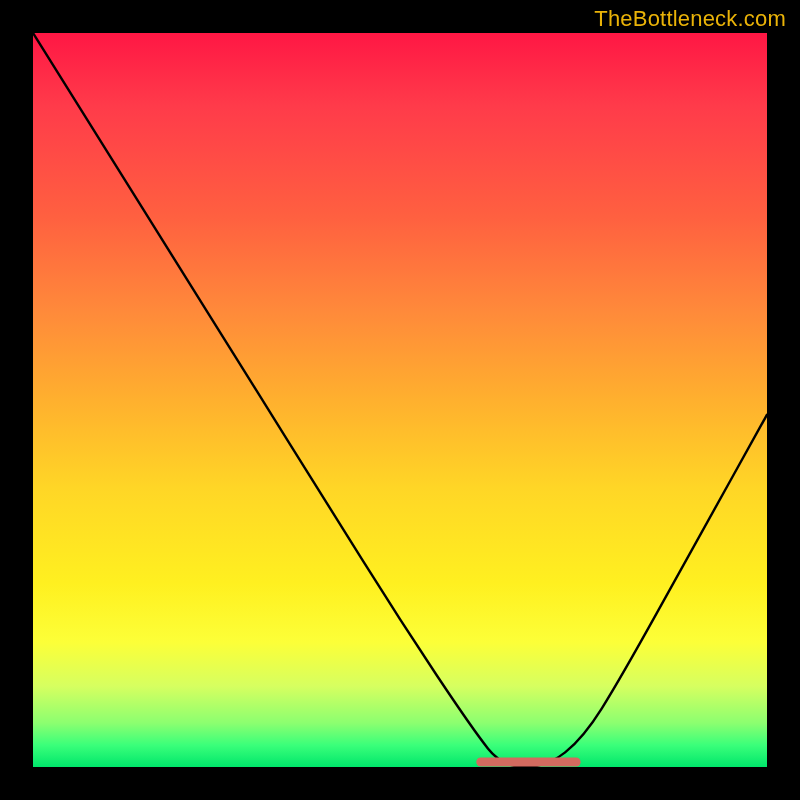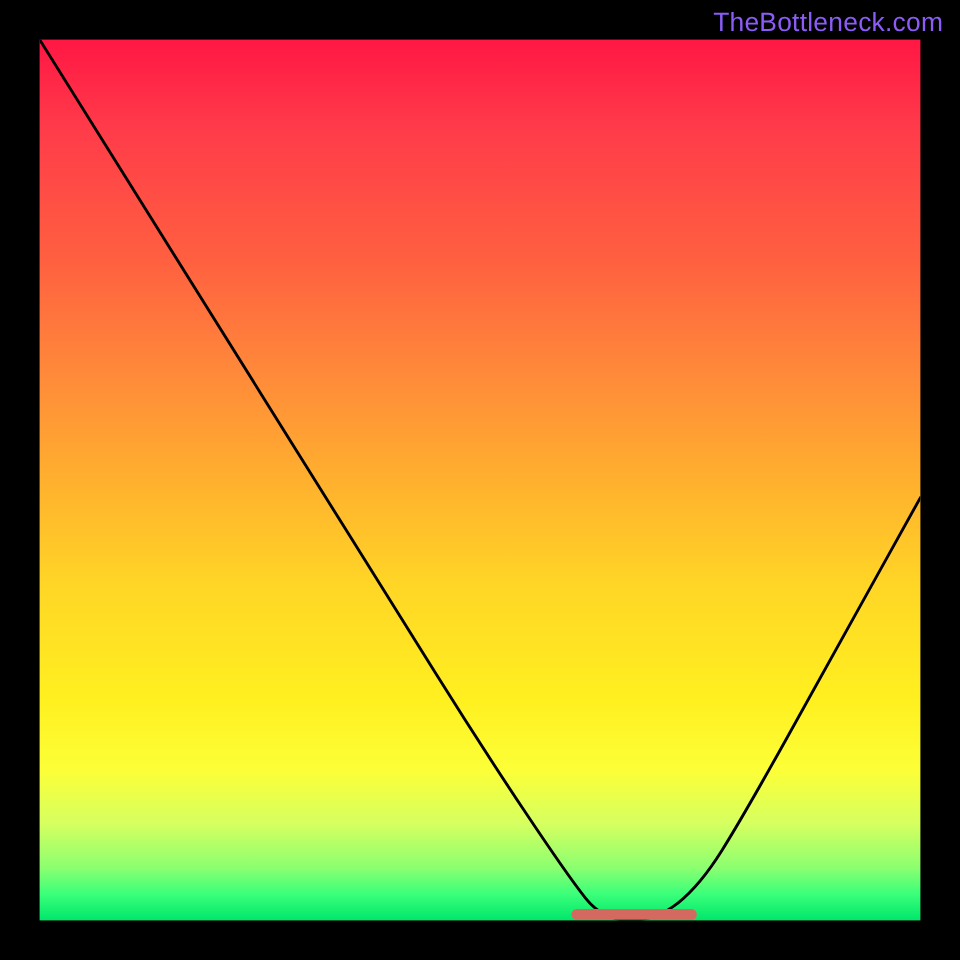--- a/index.html
+++ b/index.html
@@ -15,21 +15,21 @@
     width: 800px;
     height: 800px;
     background: #000;
   }
   .watermark {
     position: absolute;
     top: 6px;
     right: 14px;
     font-family: Arial, Helvetica, sans-serif;
     font-size: 22px;
-    color: #8b5cf6;
+    color: #eab308;
     letter-spacing: 0.2px;
     z-index: 10;
   }
   .plot {
     position: absolute;
     left: 33px;
     top: 33px;
     width: 734px;
     height: 734px;
     background: linear-gradient(to bottom,

